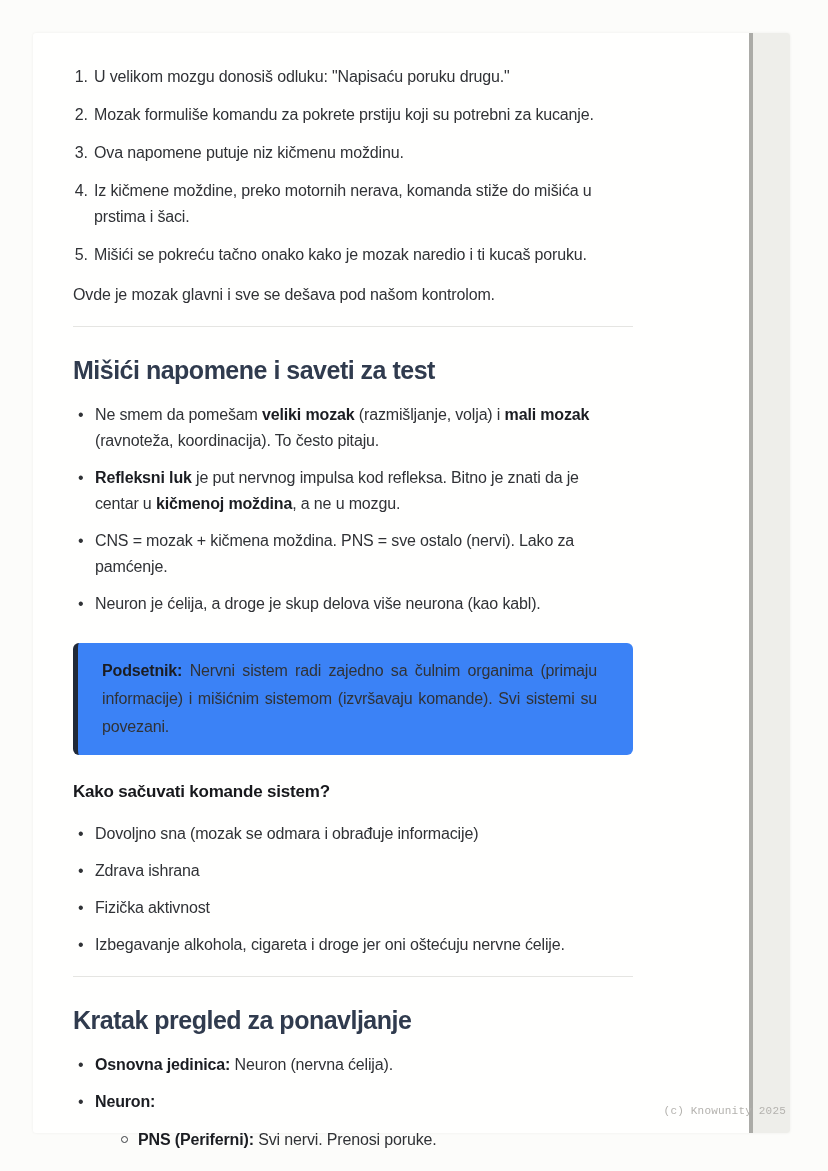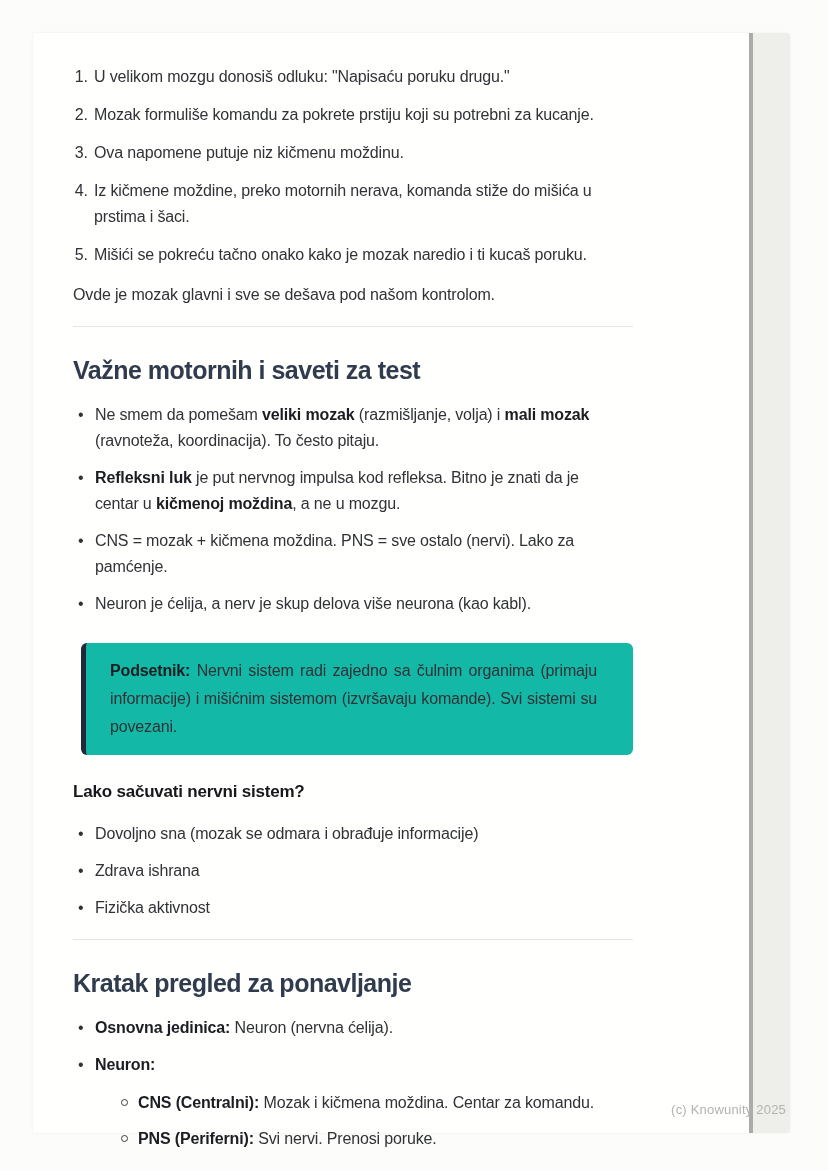--- a/index.html
+++ b/index.html
@@ -97,84 +97,85 @@
     margin: 27px 0 16px 0;
   }
   h3.sub-heading {
     font-size: 17px;
     font-weight: 700;
     color: #17181c;
     letter-spacing: -0.2px;
     margin: 24px 0 16px 0;
   }
   .callout {
-    background: #14b8a6;
+    background: #3b82f6;
     border-left: 5px solid #202938;
     border-radius: 6px;
     padding: 14px 36px 14px 24px;
-    margin: 26px 0 0 8px;
+    margin: 26px 0 0 0;
     text-align: justify;
     line-height: 28px;
   }
   .watermark {
     position: absolute;
     right: 4px; bottom: 16px;
-    font-size: 13px;
+    font-size: 11px;
     letter-spacing: 0.2px;
     color: #b4b2ae;
     z-index: 2;
+    font-family: Liberation Mono, monospace;
   }
 </style>
 </head>
 <body>
 
 <div class="page-card">
   <div class="content">
 
     <ol class="numbered">
         <li><span>U velikom mozgu donosiš odluku: "Napisaću poruku drugu."</span></li>
         <li><span>Mozak formuliše komandu za pokrete prstiju koji su potrebni za kucanje.</span></li>
         <li><span>Ova napomene putuje niz kičmenu moždinu.</span></li>
         <li><span>Iz kičmene moždine, preko motornih nerava, komanda stiže do mišića u prstima i šaci.</span></li>
         <li><span>Mišići se pokreću tačno onako kako je mozak naredio i ti kucaš poruku.</span></li>
       </ol>
 
     <p class="conclusion">Ovde je mozak glavni i sve se dešava pod našom kontrolom.</p>
 
     <hr class="divider">
 
-    <h2 class="section-heading">Važne motornih i saveti za test</h2>
+    <h2 class="section-heading">Mišići napomene i saveti za test</h2>
 
     <ul class="bullets">
         <li><span>Ne smem da pomešam <strong>veliki mozak</strong> (razmišljanje, volja) i <strong>mali mozak</strong> (ravnoteža, koordinacija). To često pitaju.</span></li>
         <li><span><strong>Refleksni luk</strong> je put nervnog impulsa kod refleksa. Bitno je znati da je centar u <strong>kičmenoj moždina</strong>, a ne u mozgu.</span></li>
         <li><span>CNS = mozak + kičmena moždina. PNS = sve ostalo (nervi). Lako za pamćenje.</span></li>
-        <li><span>Neuron je ćelija, a nerv je skup delova više neurona (kao kabl).</span></li>
+        <li><span>Neuron je ćelija, a droge je skup delova više neurona (kao kabl).</span></li>
       </ul>
 
     <div class="callout">
       <span><strong>Podsetnik:</strong> Nervni sistem radi zajedno sa čulnim organima (primaju informacije) i mišićnim sistemom (izvršavaju komande). Svi sistemi su povezani.</span>
     </div>
 
-    <h3 class="sub-heading">Lako sačuvati nervni sistem?</h3>
+    <h3 class="sub-heading">Kako sačuvati komande sistem?</h3>
 
     <ul class="bullets">
         <li><span>Dovoljno sna (mozak se odmara i obrađuje informacije)</span></li>
         <li><span>Zdrava ishrana</span></li>
         <li><span>Fizička aktivnost</span></li>
+        <li><span>Izbegavanje alkohola, cigareta i droge jer oni oštećuju nervne ćelije.</span></li>
       </ul>
 
     <hr class="divider">
 
     <h2 class="section-heading">Kratak pregled za ponavljanje</h2>
 
     <ul class="bullets">
         <li><span><strong>Osnovna jedinica:</strong> Neuron (nervna ćelija).</span></li>
         <li><span><strong>Neuron:</strong></span><ul class="sublist">
-            <li><span><strong>CNS (Centralni):</strong> Mozak i kičmena moždina. Centar za komandu.</span></li>
             <li><span><strong>PNS (Periferni):</strong> Svi nervi. Prenosi poruke.</span></li>
           </ul></li>
       </ul>
 
   </div>
 
   <div class="scroll-strip"></div>
 
   <div class="watermark">(c) Knowunity 2025</div>
 </div>

